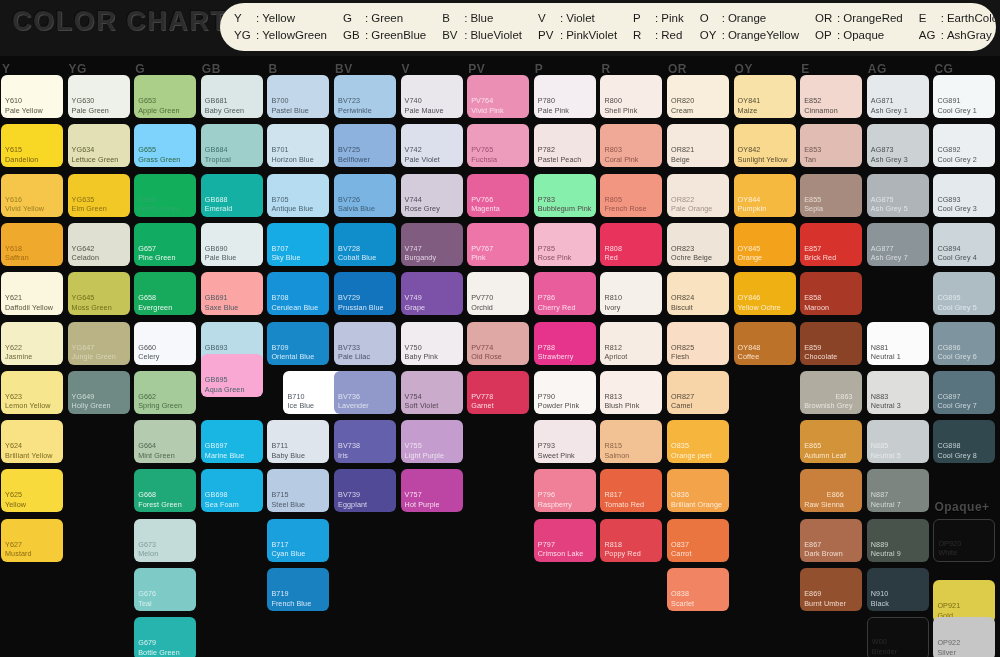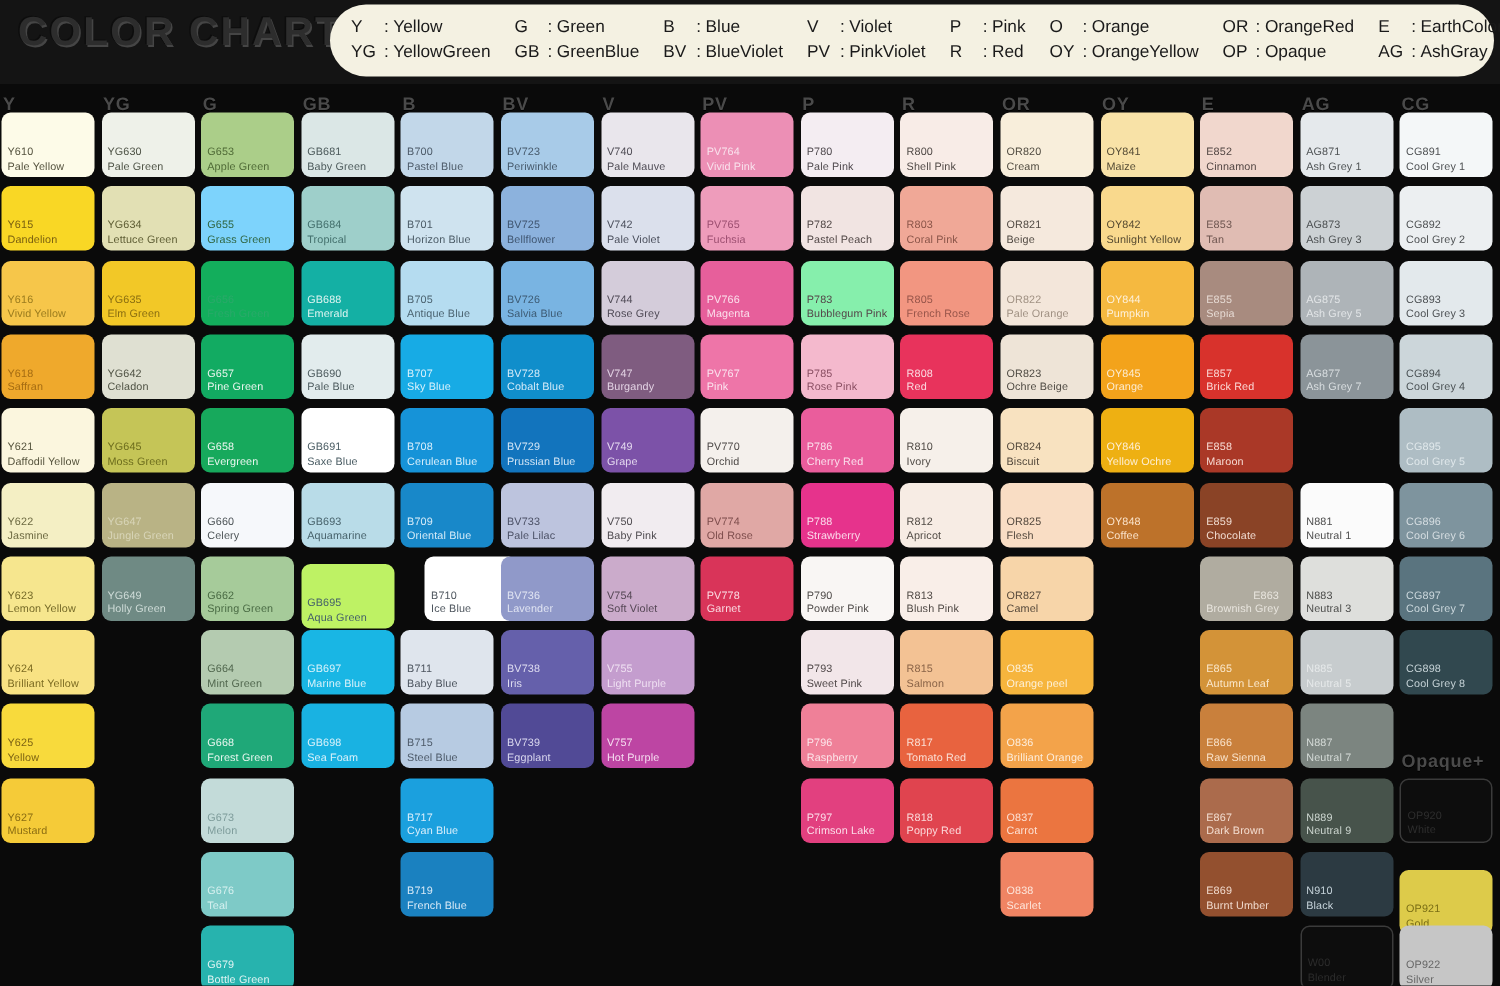--- a/index.html
+++ b/index.html
@@ -428,33 +428,33 @@
           <span class="sw-code">GB688</span>
           <span class="sw-name">Emerald</span>
         </div>
       </div>
       <div class="swatch" title="GB690 Pale Blue" style="top: 166.9px; background: rgb(226, 236, 237);">
         <div class="sw-label" style="color: rgb(77, 91, 94);">
           <span class="sw-code">GB690</span>
           <span class="sw-name">Pale Blue</span>
         </div>
       </div>
-      <div class="swatch" title="GB691 Saxe Blue" style="top: 216.2px; background: #ffffff;">
+      <div class="swatch" title="GB691 Saxe Blue" style="top: 216.2px; background: #fca5a5;">
         <div class="sw-label" style="color: rgb(74, 92, 99);">
           <span class="sw-code">GB691</span>
           <span class="sw-name">Saxe Blue</span>
         </div>
       </div>
       <div class="swatch" title="GB693 Aquamarine" style="top: 265.5px; background: rgb(185, 220, 232);">
         <div class="sw-label" style="color: rgb(72, 99, 108);">
           <span class="sw-code">GB693</span>
           <span class="sw-name">Aquamarine</span>
         </div>
       </div>
-      <div class="swatch" title="GB695 Aqua Green" style="top: 320px; background: #bef264;">
+      <div class="swatch" title="GB695 Aqua Green" style="top: 298px; background: #f9a8d4;">
         <div class="sw-label" style="color: rgb(69, 97, 105);">
           <span class="sw-code">GB695</span>
           <span class="sw-name">Aqua Green</span>
         </div>
       </div>
       <div class="swatch" title="GB697 Marine Blue" style="top: 364.1px; background: rgb(25, 182, 228);">
         <div class="sw-label" style="color: rgb(216, 242, 250);">
           <span class="sw-code">GB697</span>
           <span class="sw-name">Marine Blue</span>
         </div>
@@ -972,21 +972,21 @@
           <span class="sw-name">Brownish Grey</span>
         </div>
       </div>
       <div class="swatch" title="E865 Autumn Leaf" style="top: 364.1px; background: rgb(211, 147, 56);">
         <div class="sw-label" style="color: rgb(250, 231, 203);">
           <span class="sw-code">E865</span>
           <span class="sw-name">Autumn Leaf</span>
         </div>
       </div>
       <div class="swatch" title="E866 Raw Sienna" style="top: 413.4px; background: rgb(201, 128, 60);">
-        <div class="sw-label" style="color: rgb(249, 226, 202);">
+        <div class="sw-label" style="color: rgb(249, 226, 202); text-align: right;">
           <span class="sw-code">E866</span>
           <span class="sw-name">Raw Sienna</span>
         </div>
       </div>
       <div class="swatch" title="E867 Dark Brown" style="top: 462.7px; background: rgb(171, 107, 76);">
         <div class="sw-label" style="color: rgb(242, 220, 207);">
           <span class="sw-code">E867</span>
           <span class="sw-name">Dark Brown</span>
         </div>
       </div>

